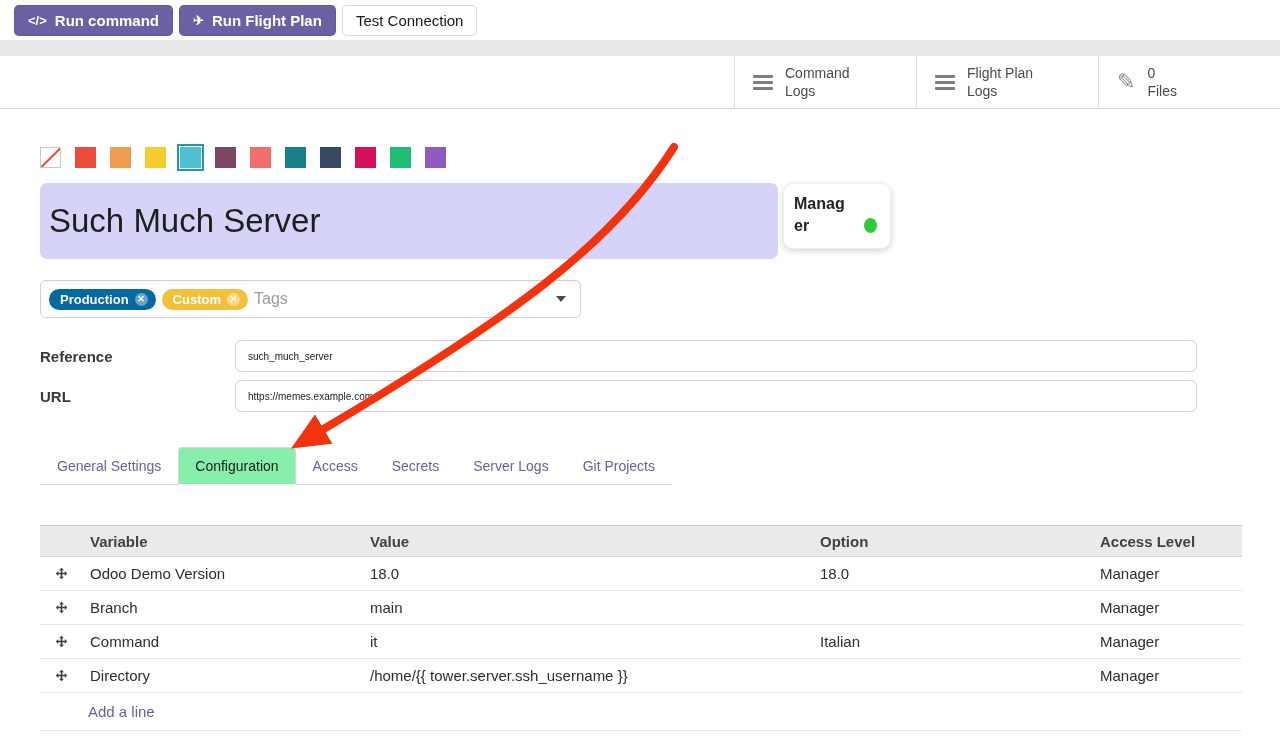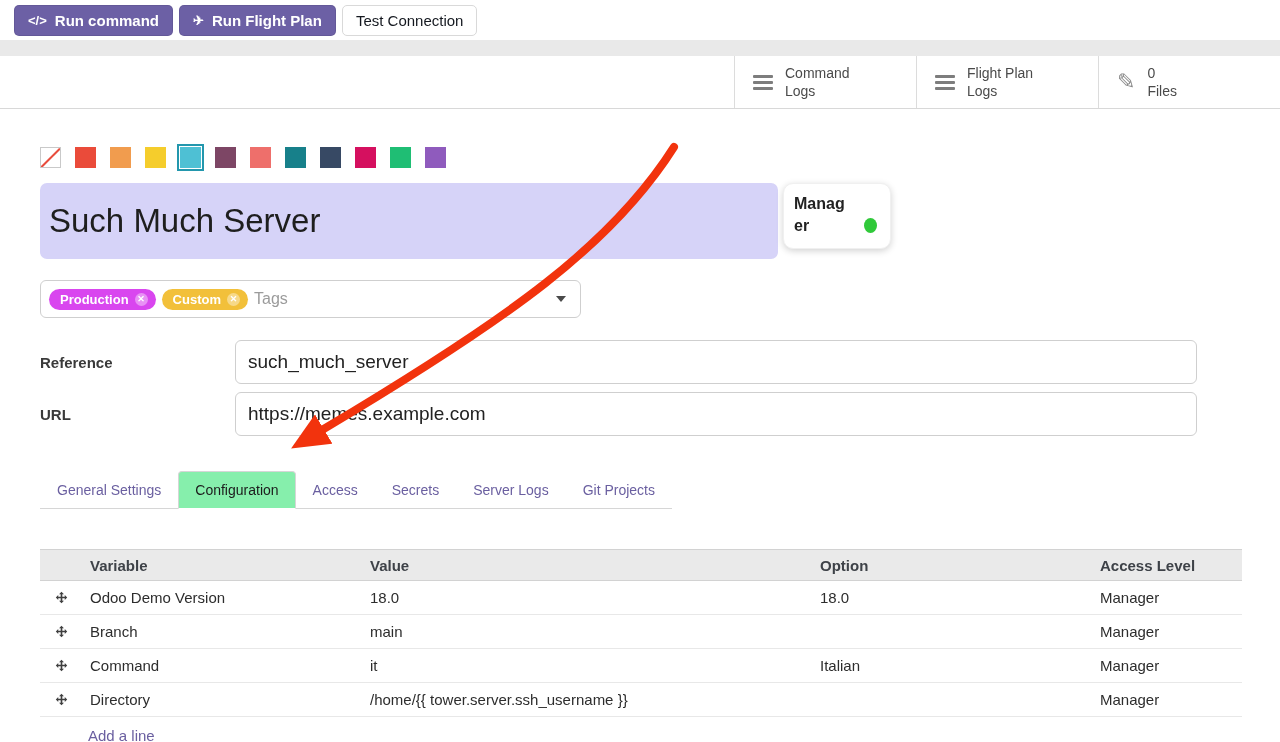--- a/index.html
+++ b/index.html
@@ -50,22 +50,22 @@
   .tag .x { font-size:9px; background:rgba(255,255,255,.4); width:13px; height:13px; border-radius:50%;
             display:flex; align-items:center; justify-content:center; cursor:pointer; }
   .tags-placeholder { color:#9b9b9b; font-size:16px; }
   .caret { margin-left:auto; width:0; height:0; border-left:5px solid transparent;
            border-right:5px solid transparent; border-top:6px solid #4a4a4a; cursor:pointer; }
 
   .fields { margin-top:22px; padding-right:45px; }
   .field-row { display:flex; align-items:center; }
   .field-row + .field-row { margin-top:8px; }
   .field-label { width:195px; font-size:15px; font-weight:700; color:#3a3a3a; }
-  .field-input { flex:1; height:44px; border:1px solid #cfcfcf; border-radius:6px; padding:0 12px;
-                 font-size:19px; color:#222; font-family:"Liberation Sans", sans-serif; background:#fff; }
+  .field-input { flex:1; height:32px; border:1px solid #cfcfcf; border-radius:6px; padding:0 12px;
+                 font-size:10px; color:#222; font-family:"Liberation Sans", sans-serif; background:#fff; }
 
   .tabs { display:flex; margin-top:35px; width:fit-content; border-bottom:1px solid #d6d6d6; }
   .tab { padding:10px 16px; font-size:14px; color:#6a5fa0; cursor:pointer;
          border:1px solid transparent; margin-bottom:-1px; white-space:nowrap; }
   .tab.active { background:#86efac; color:#1c1c1c; border-color:#d6d6d6 #d6d6d6 #fff; border-radius:4px 4px 0 0; }
 
   .table { margin-top:40px; }
   .thead, .trow { display:grid; grid-template-columns:42px 280px 450px 280px 1fr; align-items:center; }
   .thead { background:#eaeaea; height:32px; border-top:1px solid #d2d2d2; border-bottom:1px solid #d2d2d2;
            font-weight:700; color:#3e4248; font-size:15px; }
@@ -147,21 +147,21 @@
 
   <div class="title-row">
     <div class="server-name" style="background-color: rgb(214, 211, 248);">Such Much Server</div>
     <div class="status-card">
       <div class="status-text">Manager</div>
       <div class="status-dot" style="background-color: rgb(48, 201, 58);"></div>
     </div>
   </div>
 
   <div class="tags-box">
-    <span class="tag" style="background-color: #d946ef;">
+    <span class="tag" style="background-color: #0369a1;">
       <span>Production</span>
       <span class="x">✕</span>
     </span>
     <span class="tag" style="background-color: rgb(242, 192, 58);">
       <span>Custom</span>
       <span class="x">✕</span>
     </span>
     <span class="tags-placeholder">Tags</span>
     <span class="caret"></span>
   </div>

